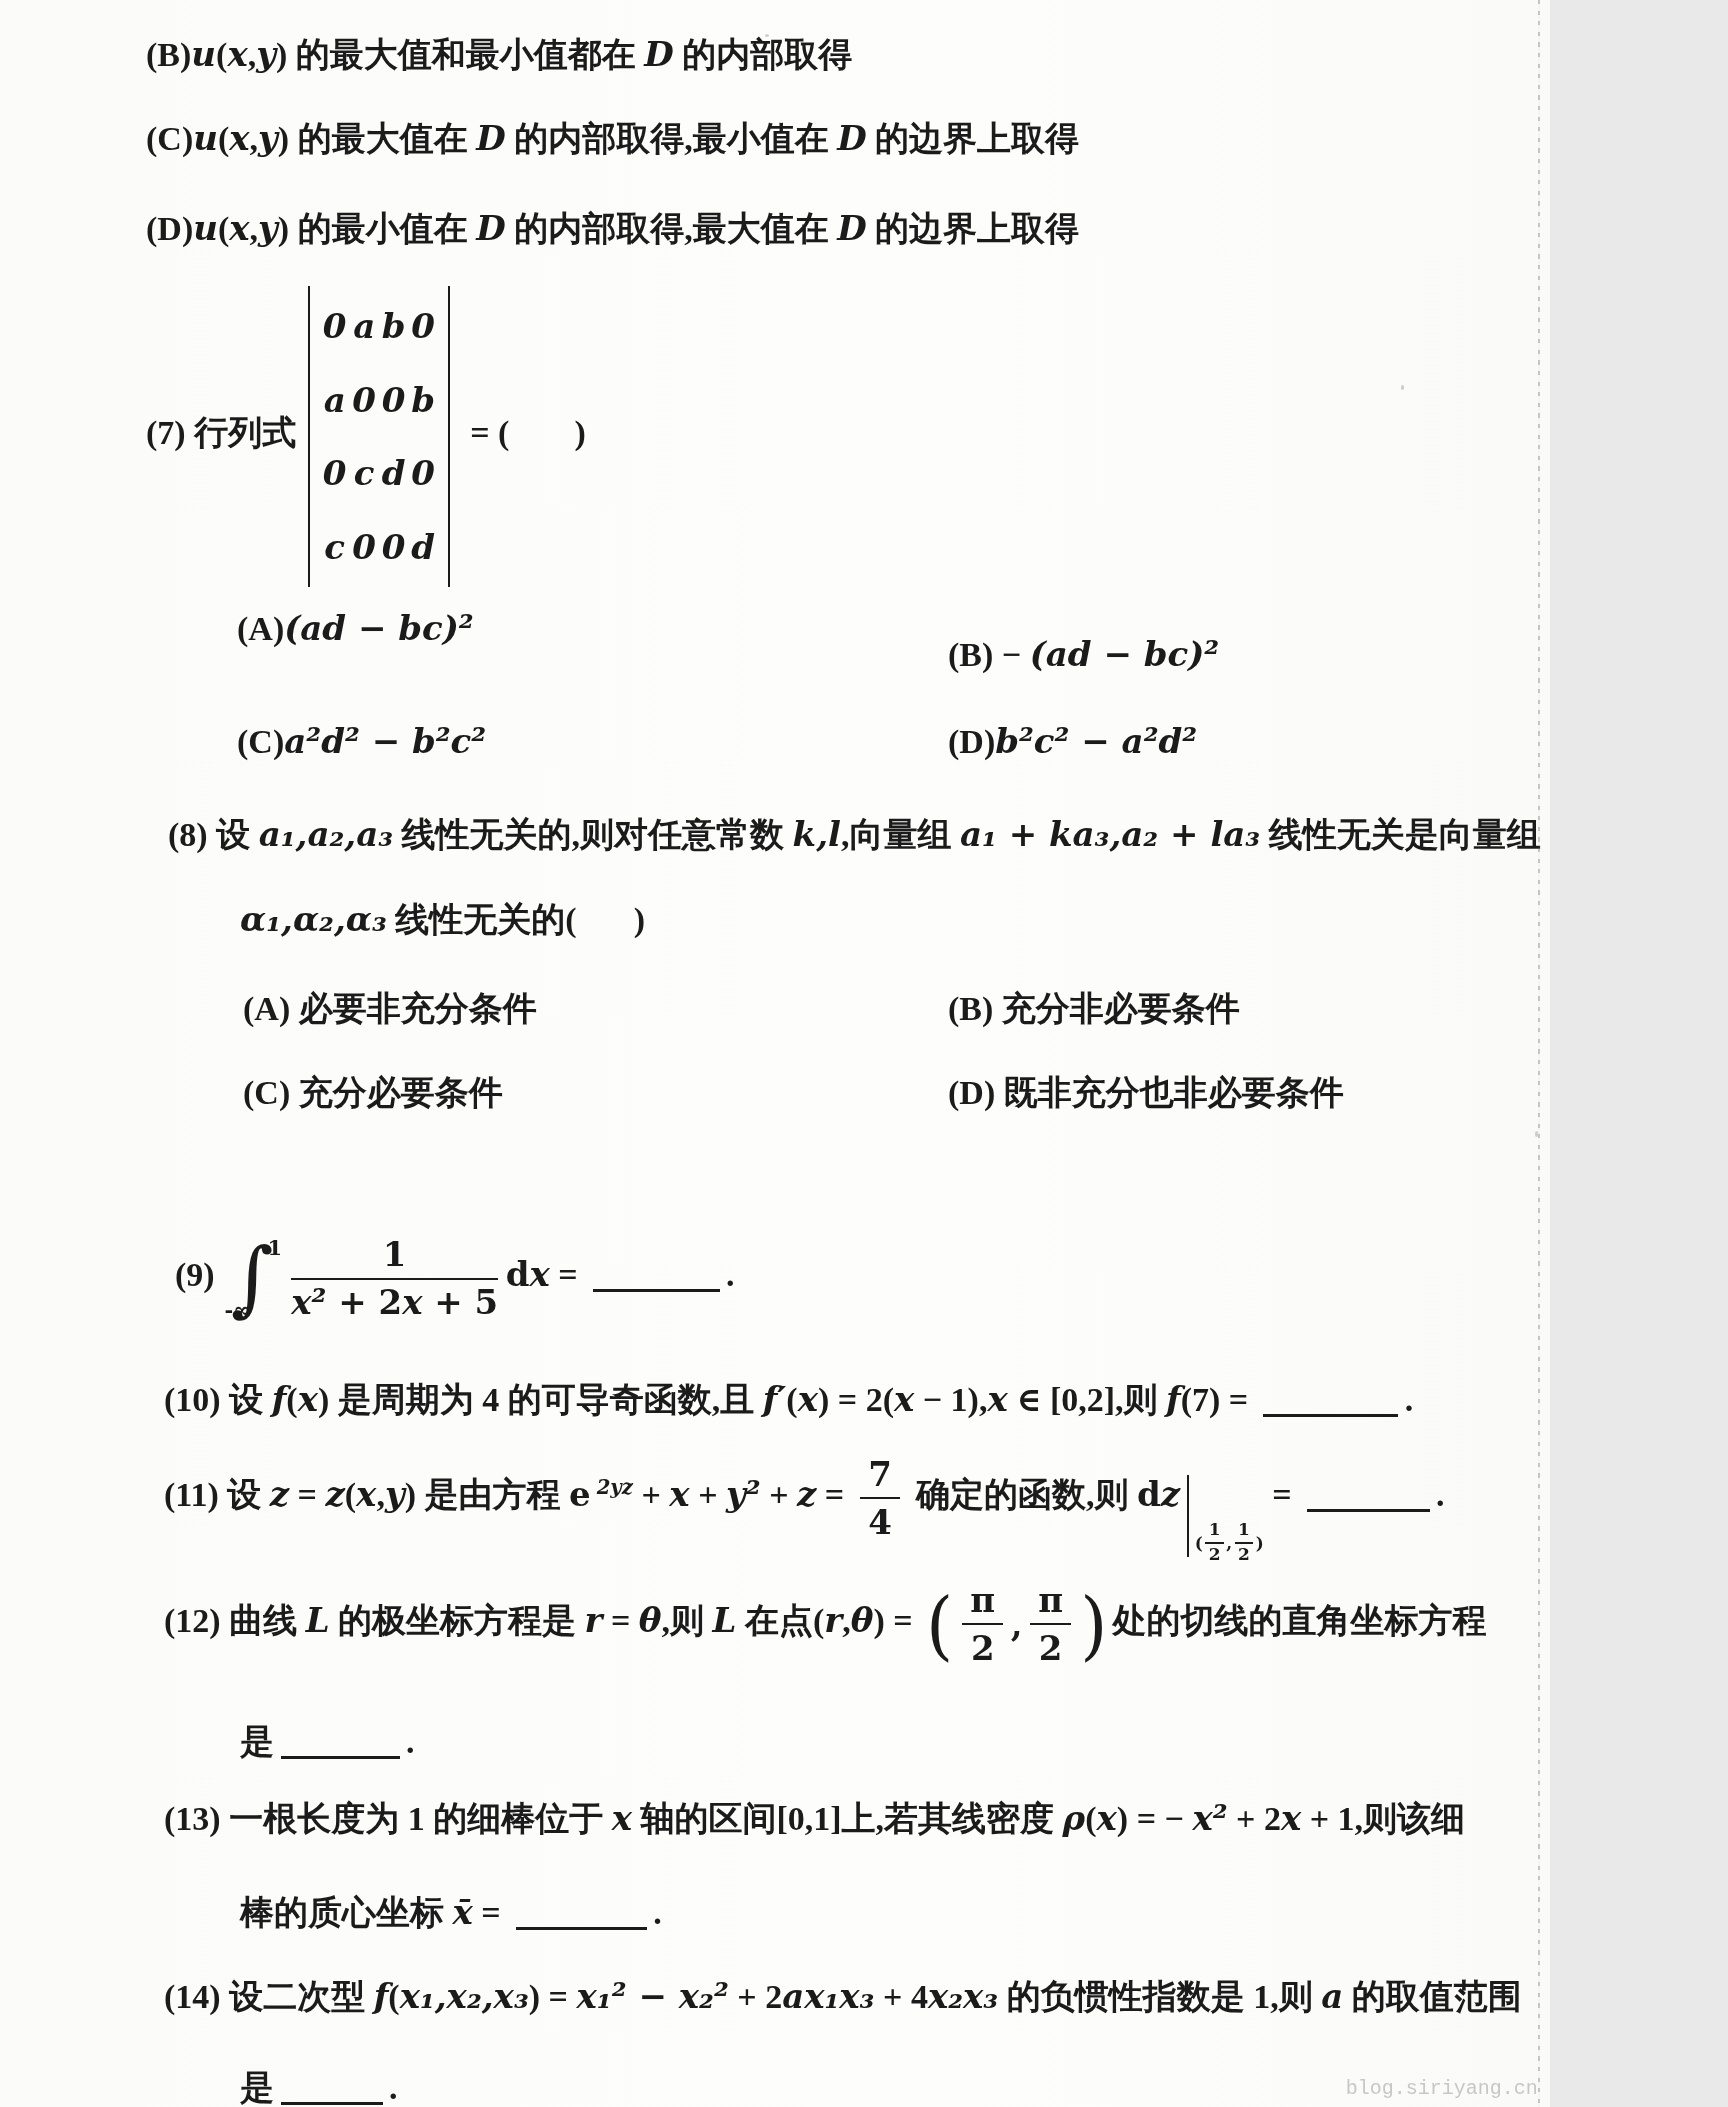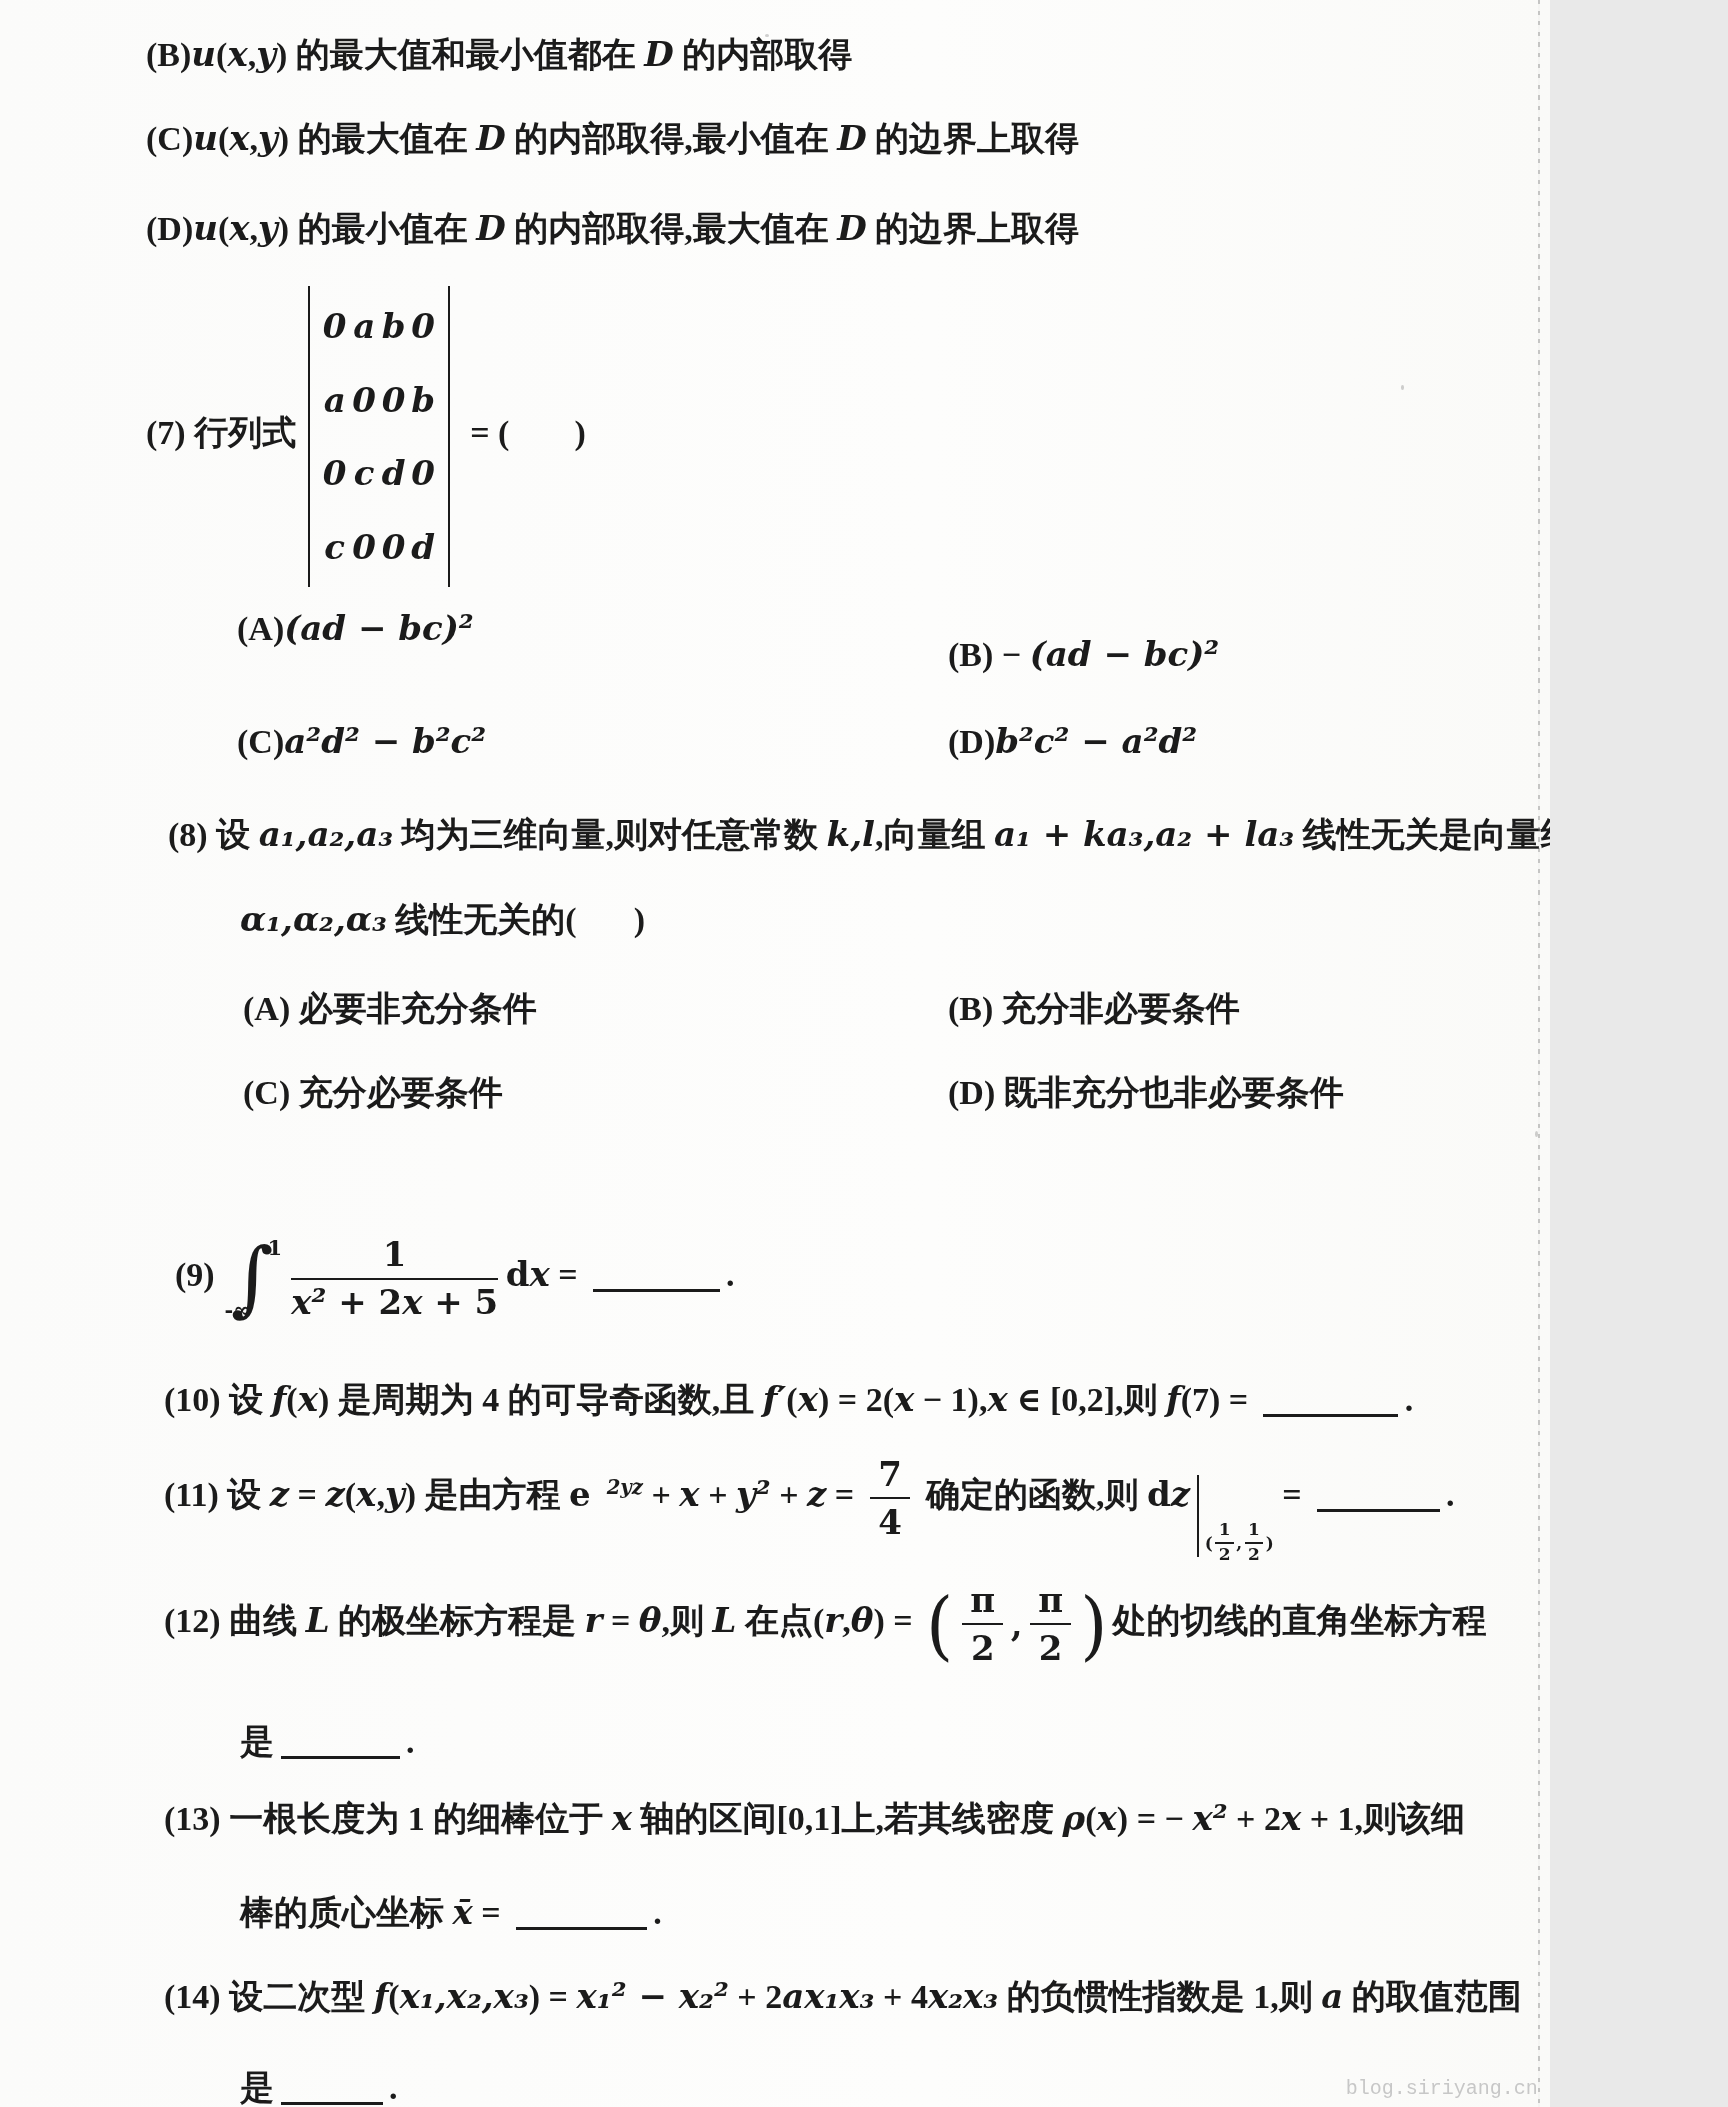--- a/index.html
+++ b/index.html
@@ -9,21 +9,21 @@
     color:#1b1b1b;
   }
   .line{
     position:absolute;white-space:pre;font-size:34px;line-height:46px;
     font-family:"Liberation Serif","DejaVu Serif",serif;
   }
   .tok-t{font-family:"Liberation Serif","DejaVu Serif",serif;font-weight:600;}
   .tok-b{font-family:"Liberation Sans","DejaVu Sans",sans-serif;font-weight:700;letter-spacing:0.8px;}
   .tok-m{font-family:"DejaVu Serif",serif;font-style:italic;font-weight:600;}
   .tok-r{font-family:"DejaVu Serif",serif;font-weight:600;}
-  .tok-sup{font-family:"DejaVu Serif",serif;font-style:italic;font-weight:600;font-size:58%;line-height:0;margin-left:16px;}
+  .tok-sup{font-family:"DejaVu Serif",serif;font-style:italic;font-weight:600;font-size:58%;line-height:0;margin-left:6px;}
   .tok-sp{display:inline-block;}
   .blank{display:inline-block;height:8.2px;border-bottom:3.3px solid currentColor;margin:0 6.5px;position:relative;top:5.7px;}
   .frac{display:inline-flex;flex-direction:column;align-items:center;vertical-align:middle;margin:0 7.4px;line-height:1.15;text-align:center;}
   .frac .fn{align-self:stretch;display:flex;justify-content:center;border-bottom:2.9px solid currentColor;padding:0 8.2px 3.3px;}
   .frac .fd{padding-top:3.3px;display:flex;justify-content:center;}
   .intg{position:relative;display:inline-block;vertical-align:middle;width:61px;height:103px;margin:0 1.6px 0 6.5px;top:1.6px;}
   .intg .isym{position:absolute;left:9.8px;top:50%;transform:translateY(-52%);font-family:"DejaVu Serif",serif;font-size:82px;line-height:1;font-weight:400;}
   .intg .ihi{position:absolute;top:-3.3px;right:0;font-size:21px;font-family:"DejaVu Serif",serif;font-weight:600;}
   .intg .ilo{position:absolute;bottom:-1.6px;left:3.3px;font-size:21px;font-family:"DejaVu Serif",serif;font-weight:600;}
   .det{display:inline-flex;align-items:stretch;vertical-align:middle;height:301px;margin:0 11.5px;}
@@ -51,21 +51,21 @@
   <div class="line" style="left:146px;top:31px"><span class="tok-t">(B)</span><span class="tok-m">u</span><span class="tok-t">(</span><span class="tok-m">x</span><span class="tok-t">,</span><span class="tok-m">y</span><span class="tok-t">) 的最大值和最小值都在 </span><span class="tok-m">D</span><span class="tok-t"> 的内部取得</span></div>
   <div class="line" style="left:146px;top:205px"><span class="tok-t">(D)</span><span class="tok-m">u</span><span class="tok-t">(</span><span class="tok-m">x</span><span class="tok-t">,</span><span class="tok-m">y</span><span class="tok-t">) 的最小值在 </span><span class="tok-m">D</span><span class="tok-t"> 的内部取得,最大值在 </span><span class="tok-m">D</span><span class="tok-t"> 的边界上取得</span></div>
   <div class="line" style="left:146px;top:115px"><span class="tok-t">(C)</span><span class="tok-m">u</span><span class="tok-t">(</span><span class="tok-m">x</span><span class="tok-t">,</span><span class="tok-m">y</span><span class="tok-t">) 的最大值在 </span><span class="tok-m">D</span><span class="tok-t"> 的内部取得,最小值在 </span><span class="tok-m">D</span><span class="tok-t"> 的边界上取得</span></div>
 
   <div class="line" style="left:146px;top:286px"><span class="tok-t">(7) 行列式</span><span class="det"><span class="dbar"></span><span class="dgrid"><span class="dcell">0</span><span class="dcell">a</span><span class="dcell">b</span><span class="dcell">0</span><span class="dcell">a</span><span class="dcell">0</span><span class="dcell">0</span><span class="dcell">b</span><span class="dcell">0</span><span class="dcell">c</span><span class="dcell">d</span><span class="dcell">0</span><span class="dcell">c</span><span class="dcell">0</span><span class="dcell">0</span><span class="dcell">d</span></span><span class="dbar"></span></span><span class="tok-t"> = (</span><span class="tok-sp" style="width: 65px;"></span><span class="tok-t">)</span></div>
   <div class="line" style="left:237px;top:605px"><span class="tok-t">(A)</span><span class="tok-m">(ad − bc)²</span></div>
   <div class="line" style="left:948px;top:631px"><span class="tok-t">(B) − </span><span class="tok-m">(ad − bc)²</span></div>
   <div class="line" style="left:237px;top:718px"><span class="tok-t">(C)</span><span class="tok-m">a²d² − b²c²</span></div>
   <div class="line" style="left:948px;top:718px"><span class="tok-t">(D)</span><span class="tok-m">b²c² − a²d²</span></div>
 
-  <div class="line" style="left:168px;top:811px"><span class="tok-t">(8) 设 </span><span class="tok-m">a₁,a₂,a₃</span><span class="tok-t"> 均为三维向量,则对任意常数 </span><span class="tok-m">k,l</span><span class="tok-t">,向量组 </span><span class="tok-m">a₁ + ka₃,a₂ + la₃</span><span class="tok-t"> 线性无关是向量组</span></div>
+  <div class="line" style="left:168px;top:811px"><span class="tok-t">(8) 设 </span><span class="tok-m">a₁,a₂,a₃</span><span class="tok-t"> 线性无关的,则对任意常数 </span><span class="tok-m">k,l</span><span class="tok-t">,向量组 </span><span class="tok-m">a₁ + ka₃,a₂ + la₃</span><span class="tok-t"> 线性无关是向量组</span></div>
   <div class="line" style="left:240px;top:896px"><span class="tok-m">α₁,α₂,α₃</span><span class="tok-t"> 线性无关的(</span><span class="tok-sp" style="width: 57px;"></span><span class="tok-t">)</span></div>
   <div class="line" style="left:243px;top:986px"><span class="tok-t">(A) 必要非充分条件</span></div>
   <div class="line" style="left:948px;top:986px"><span class="tok-t">(B) 充分非必要条件</span></div>
   <div class="line" style="left:243px;top:1070px"><span class="tok-t">(C) 充分必要条件</span></div>
   <div class="line" style="left:948px;top:1070px"><span class="tok-t">(D) 既非充分也非必要条件</span></div>
 
 
   <div class="line" style="left:175px;top:1227px"><span class="tok-t">(9)</span><span class="intg"><span class="isym">∫</span><span class="ihi">1</span><span class="ilo">-∞</span></span><span class="frac"><span class="fn"><span class="tok-r">1</span></span><span class="fd"><span class="tok-m">x²</span><span class="tok-r"> + 2</span><span class="tok-m">x</span><span class="tok-r"> + 5</span></span></span><span class="tok-r">d</span><span class="tok-m">x</span><span class="tok-t"> = </span><span class="blank" style="width: 127px;"></span><span class="tok-t">.</span></div>
   <div class="line" style="left:164px;top:1376px"><span class="tok-t">(10) 设 </span><span class="tok-m">f</span><span class="tok-t">(</span><span class="tok-m">x</span><span class="tok-t">) 是周期为 4 的可导奇函数,且 </span><span class="tok-m">f′</span><span class="tok-t">(</span><span class="tok-m">x</span><span class="tok-t">) = 2(</span><span class="tok-m">x</span><span class="tok-t"> − 1),</span><span class="tok-m">x</span><span class="tok-t"> ∈ [0,2],则 </span><span class="tok-m">f</span><span class="tok-t">(7) = </span><span class="blank" style="width: 135px;"></span><span class="tok-t">.</span></div>
   <div class="line" style="left:164px;top:1455px"><span class="tok-t">(11) 设 </span><span class="tok-m">z</span><span class="tok-t"> = </span><span class="tok-m">z</span><span class="tok-t">(</span><span class="tok-m">x</span><span class="tok-t">,</span><span class="tok-m">y</span><span class="tok-t">) 是由方程 </span><span class="tok-r">e</span><sup class="tok-sup">2yz</sup><span class="tok-t"> + </span><span class="tok-m">x</span><span class="tok-t"> + </span><span class="tok-m">y²</span><span class="tok-t"> + </span><span class="tok-m">z</span><span class="tok-t"> = </span><span class="frac"><span class="fn"><span class="tok-r">7</span></span><span class="fd"><span class="tok-r">4</span></span></span><span class="tok-t"> 确定的函数,则 </span><span class="tok-r">d</span><span class="tok-m">z</span><span class="eval"><span class="ebar"></span><span class="esub"><span class="tok-r">(</span><span class="frac"><span class="fn"><span class="tok-r">1</span></span><span class="fd"><span class="tok-r">2</span></span></span><span class="tok-r">,</span><span class="frac"><span class="fn"><span class="tok-r">1</span></span><span class="fd"><span class="tok-r">2</span></span></span><span class="tok-r">)</span></span></span><span class="tok-t"> = </span><span class="blank" style="width: 123px;"></span><span class="tok-t">.</span></div>

